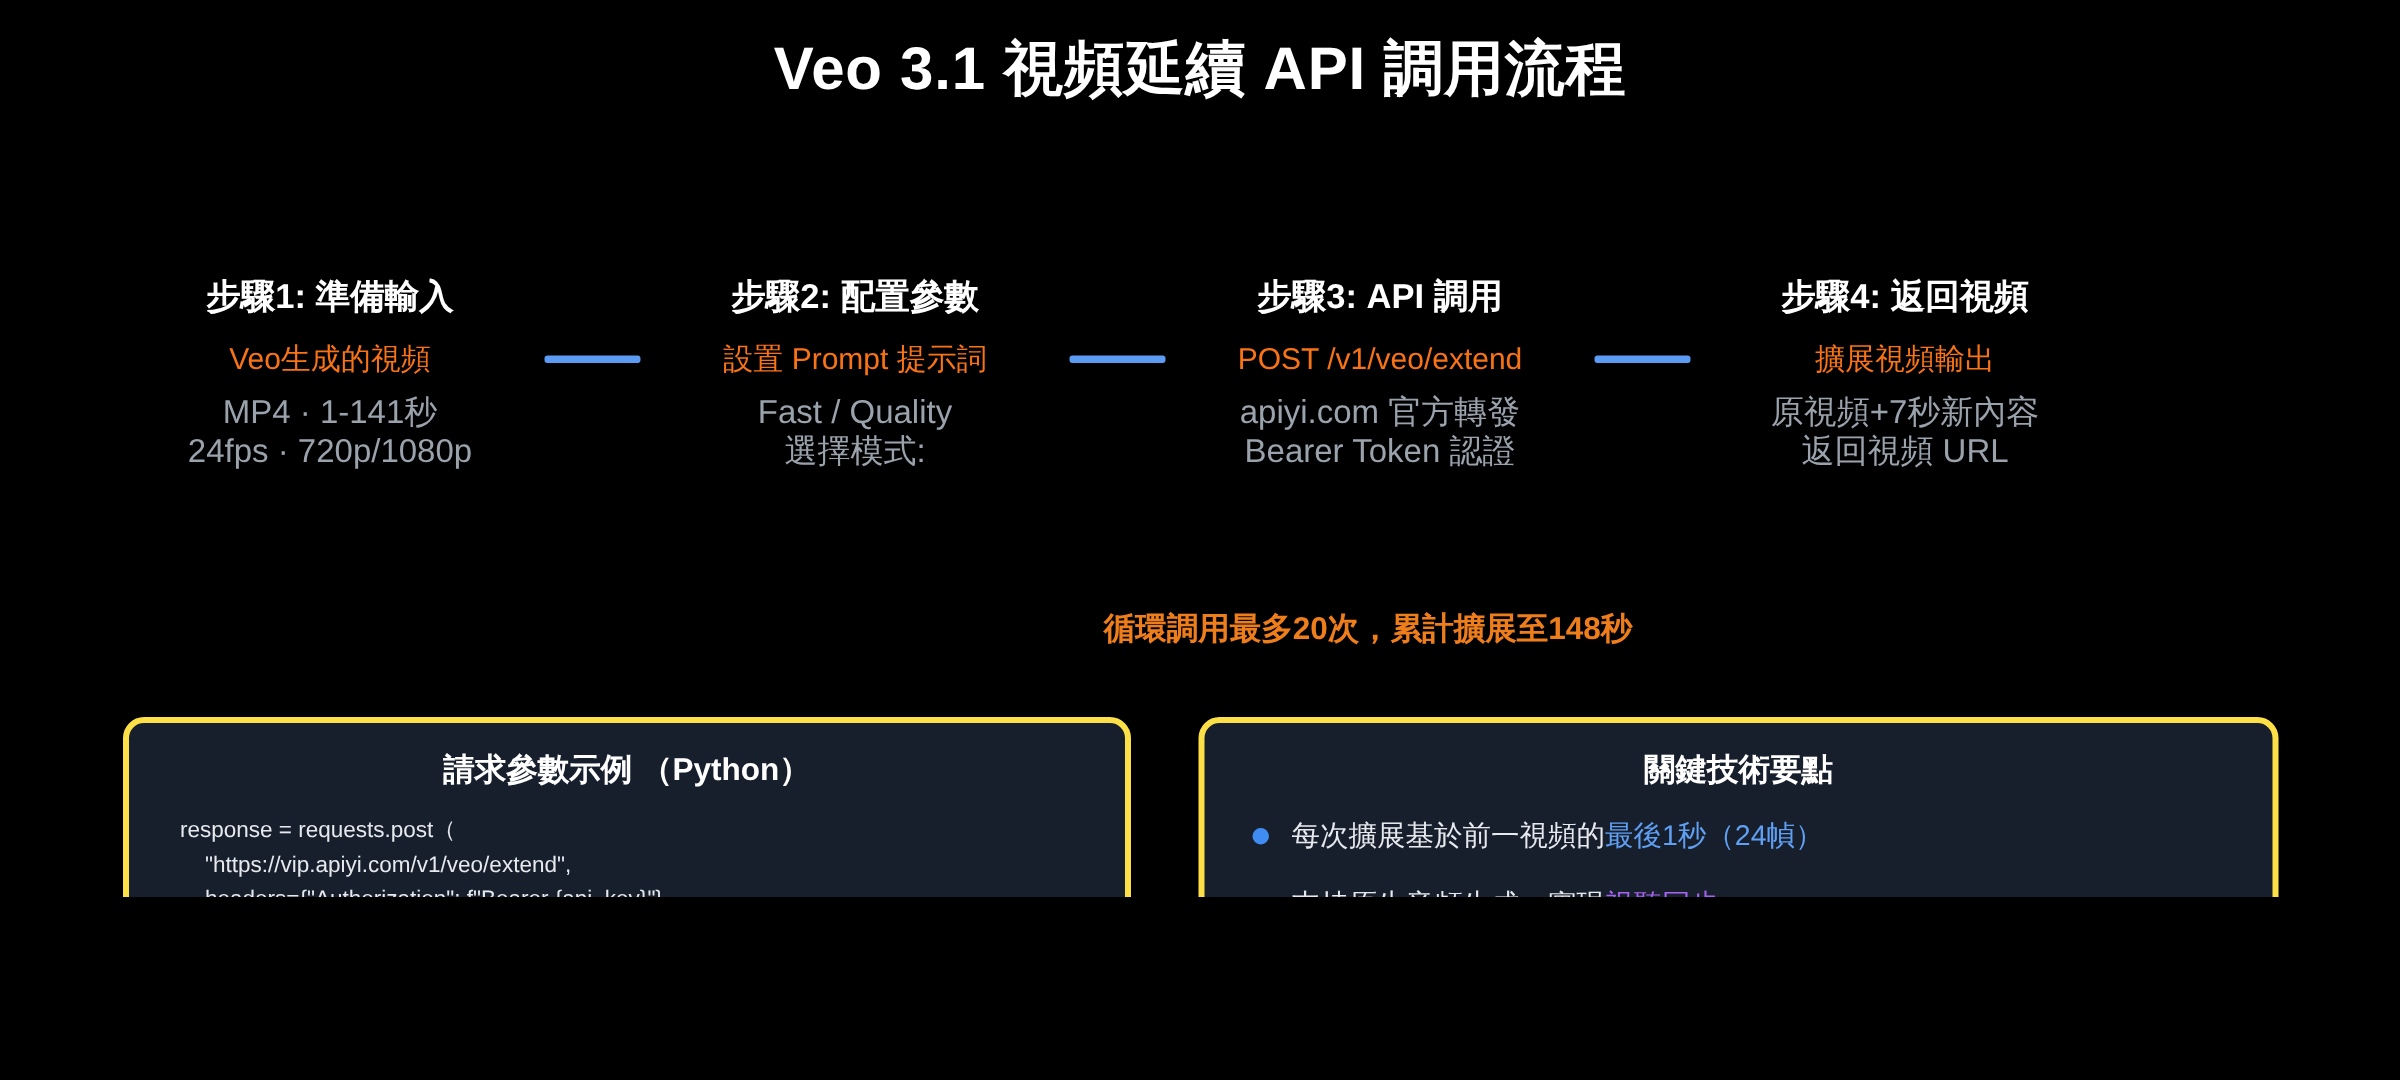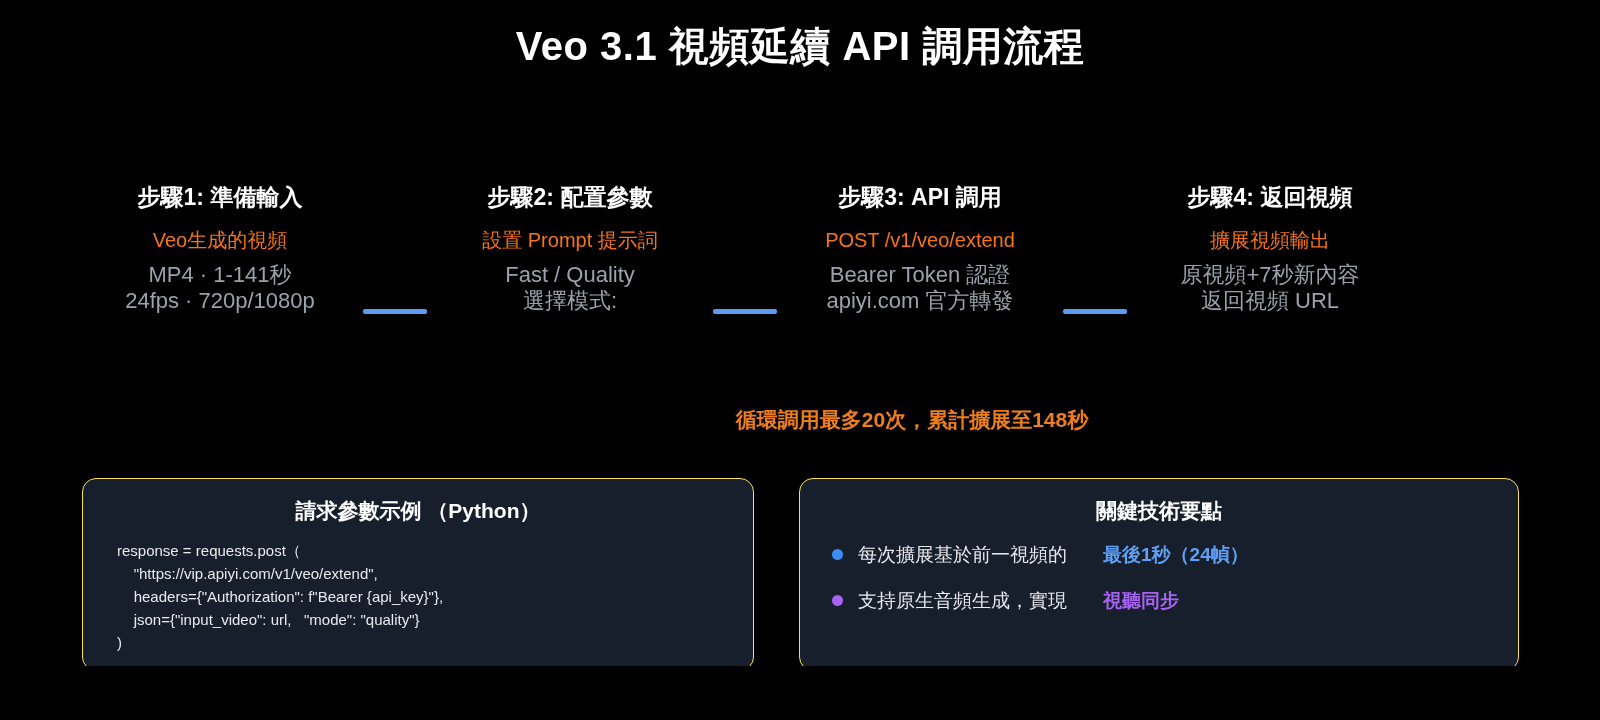--- a/index.html
+++ b/index.html
@@ -1,41 +1,41 @@
 <!DOCTYPE html>
 <html><head>
 <meta charset="utf-8">
 <style>
   * { margin: 0; padding: 0; box-sizing: border-box; }
   html, body { background: #000; }
   .page {
     position: relative;
     width: 1600px;
-    height: 666px;
+    height: 598px;
     background: #000000;
     overflow: hidden;
     font-family: "Liberation Sans", "DejaVu Sans", sans-serif;
     color: #ffffff;
     padding-top: 22px;
   }
   
   .main-title {
     text-align: center;
     font-size: 40px;
     font-weight: 700;
     line-height: 1.2;
     color: #ffffff;
     letter-spacing: 0.5px;
   }
   
   .steps-row {
     margin-top: 112px;
     display: flex;
     justify-content: center;
-    align-items: flex-end;
+    align-items: flex-start;
     padding-right: 110px;
   }
   .step {
     width: 270px;
     text-align: center;
   }
   .step-title {
     font-size: 23px;
     font-weight: 700;
     color: #ffffff;
@@ -74,21 +74,21 @@
   }
   
   .panels {
     display: flex;
     margin-top: 44px;
     padding: 0 81px 0 82px;
     gap: 45px;
   }
   .panel {
     background: #181f2c;
-    border: 1px solid #fde047;
+    border: 4px solid #fde047;
     border-radius: 14px;
     min-height: 188px;
     padding: 17px 28px 16px 28px;
   }
   .panel-code { width: 672px; flex: 0 0 auto; }
   .panel-points { width: 720px; flex: 0 0 auto; }
   .panel-title {
     text-align: center;
     font-size: 21px;
     font-weight: 700;
@@ -120,21 +120,21 @@
   .dot {
     width: 11px;
     height: 11px;
     border-radius: 50%;
     margin-right: 15px;
     flex: 0 0 auto;
   }
   .dot-blue   { background: #3f8df2; }
   .dot-green  { background: #1fbe84; }
   .dot-purple { background: #a763f1; }
-  .hl { font-weight: 700; margin-left: 36px; }
+  .hl { font-weight: 400; }
   .hl-blue   { color: #5fa0f5; }
   .hl-purple { color: #a763f1; }
 </style>
 </head>
 <body>
 
 <div class="page">
 
   <h1 class="main-title">Veo 3.1 視頻延續 API 調用流程</h1>
 
@@ -159,22 +159,22 @@
         <div>選擇模式:</div>
       </div>
     </div>
 
     <div class="connector"></div>
 
     <div class="step">
       <div class="step-title">步驟3: API 調用</div>
       <div class="step-subtitle">POST /v1/veo/extend</div>
       <div class="step-detail">
+        <div>apiyi.com 官方轉發</div>
         <div>Bearer Token 認證</div>
-        <div>apiyi.com 官方轉發</div>
       </div>
     </div>
 
     <div class="connector"></div>
 
     <div class="step">
       <div class="step-title">步驟4: 返回視頻</div>
       <div class="step-subtitle">擴展視頻輸出</div>
       <div class="step-detail">
         <div>原視頻+7秒新內容</div>

